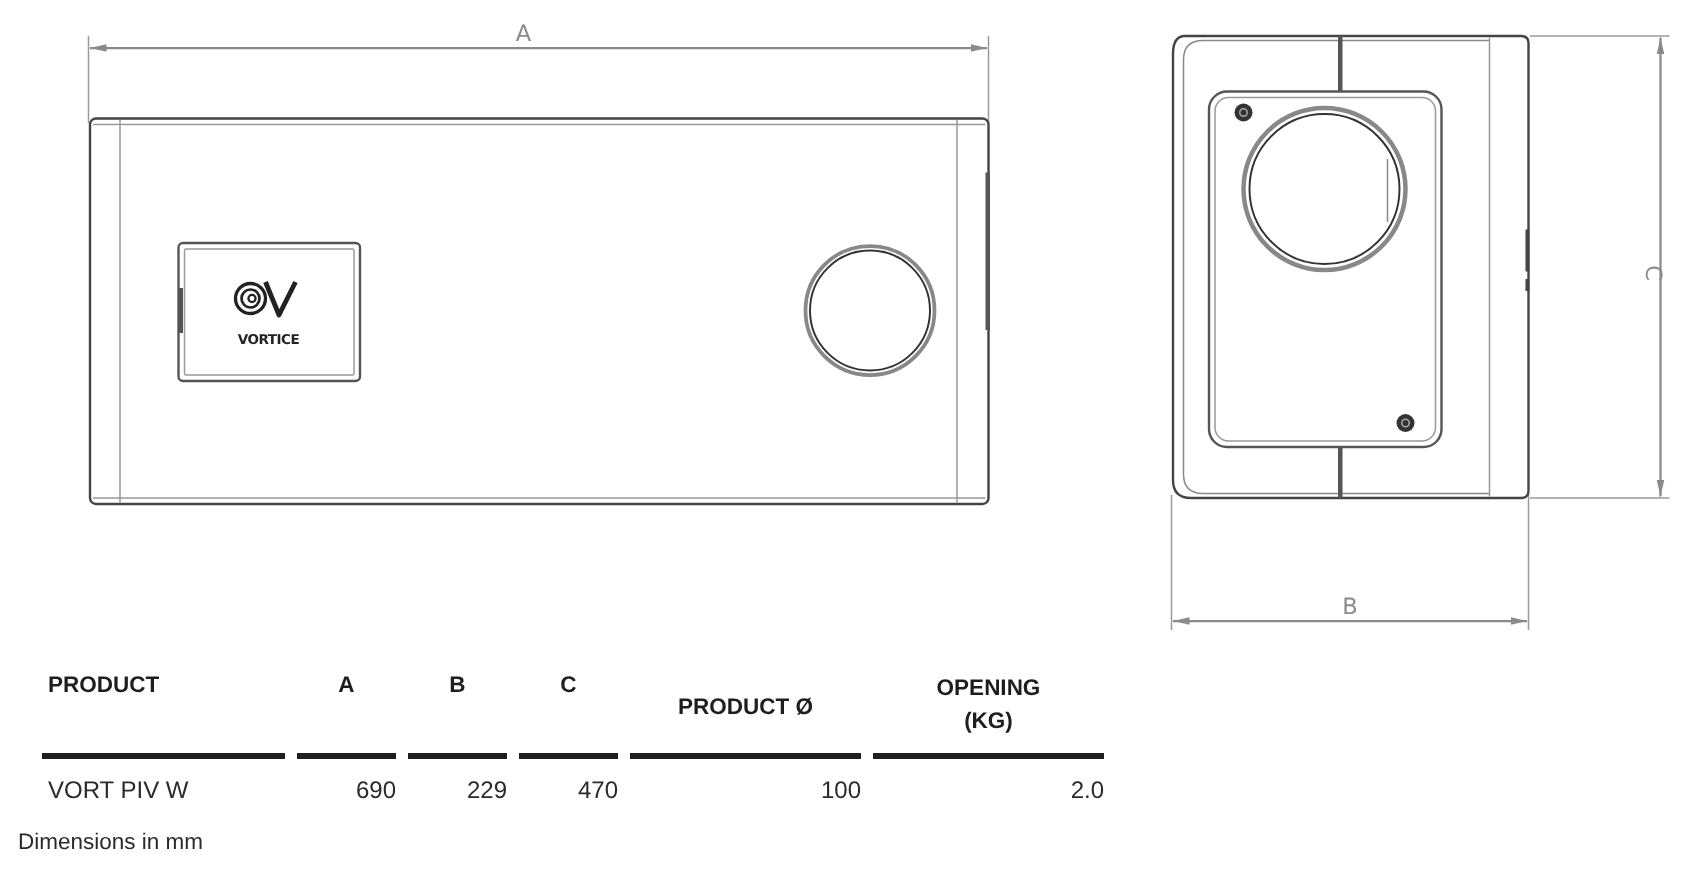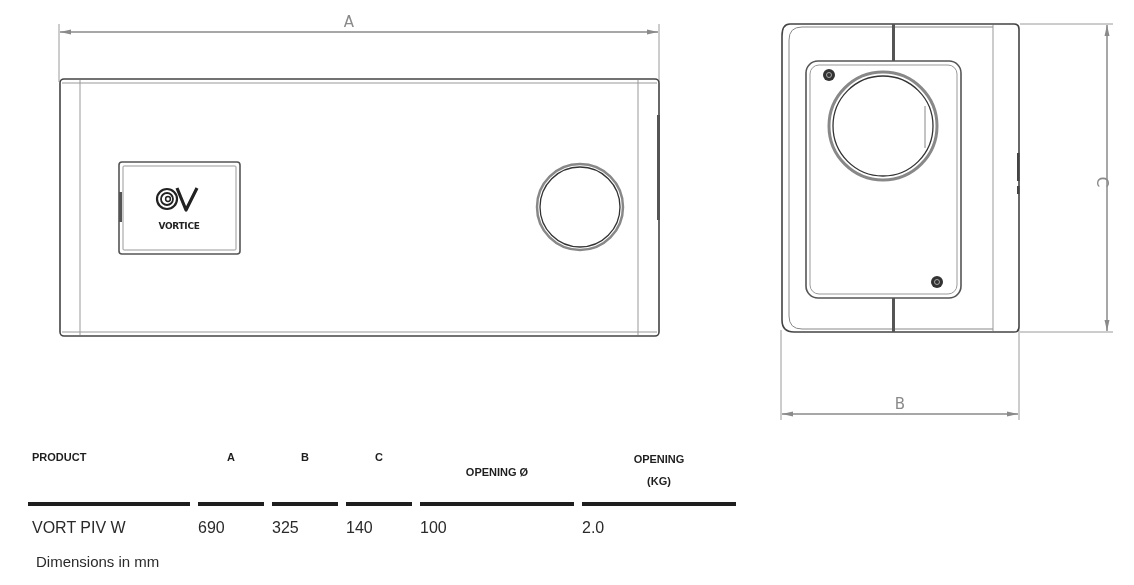--- a/index.html
+++ b/index.html
@@ -1,25 +1,25 @@
 <!DOCTYPE html>
 <html><head>
   <meta charset="utf-8">
   <style>
     html, body { margin: 0; padding: 0; background: #ffffff; }
     body { width: 1134px; height: 585px; position: relative; overflow: hidden; font-family: "Liberation Sans", sans-serif; color: #1e1e1e; }
     .drawing { position: absolute; left: 0; top: 0; width: 1134px; height: 430px; }
     .dim-label { font-family: "DejaVu Sans", sans-serif; font-size: 15px; fill: #8a8a8a; }
     .spec-table { position: absolute; left: 28px; top: 438px; border-collapse: separate; border-spacing: 0; }
-    .spec-table th { font-weight: bold; font-size: 11px; color: #1e1e1e; padding: 0; height: 56px; vertical-align: middle; text-align: center; line-height: 22px; }
+    .spec-table th { font-weight: bold; font-size: 15px; color: #1e1e1e; padding: 0; height: 56px; vertical-align: middle; text-align: center; line-height: 22px; }
     .spec-table th.left, .spec-table td.left { text-align: left; padding-left: 4px; }
-    .spec-table td { font-size: 16px; color: #2a2a2a; padding: 0; height: 44px; text-align: left; vertical-align: middle; }
+    .spec-table td { font-size: 16px; color: #2a2a2a; padding: 0; height: 44px; text-align: right; vertical-align: middle; }
     .rule-row td { height: 4px; padding: 0; }
     .rule { height: 4px; background: #1e1e1e; margin-right: 8px; }
-    .note { position: absolute; left: 36px; top: 553px; font-size: 15px; color: #2a2a2a; }
+    .note { position: absolute; left: 12px; top: 553px; font-size: 15px; color: #2a2a2a; }
   </style>
 </head>
 <body>
 
 <svg class="drawing" viewBox="0 0 1134 430" xmlns="http://www.w3.org/2000/svg">
   <defs>
     <marker id="arr" markerWidth="12" markerHeight="8" refX="11" refY="4" orient="auto-start-reverse" markerUnits="userSpaceOnUse">
       <path d="M0,1.5 L11,4 L0,6.5 Z" fill="#8a8a8a"></path>
     </marker>
   </defs>
@@ -117,21 +117,21 @@
     <col style="width:74px">
     <col style="width:162px">
     <col style="width:154px">
   </colgroup>
   <thead>
     <tr>
       <th class="left" style="vertical-align:top;padding-top:8px">PRODUCT</th>
       <th style="vertical-align:top;padding-top:8px;padding-right:8px">A</th>
       <th style="vertical-align:top;padding-top:8px;padding-right:8px">B</th>
       <th style="vertical-align:top;padding-top:8px;padding-right:8px">C</th>
-      <th style="padding-top:4px;padding-right:8px">OPENING Ø</th>
+      <th style="padding-top:4px;padding-right:8px">PRODUCT Ø</th>
       <th>
         <div>OPENING</div>
         <div>(KG)</div>
       </th>
     </tr>
   </thead>
   <tbody>
     <tr class="rule-row">
       <td>
           <div class="rule"></div>
@@ -148,21 +148,21 @@
       <td>
           <div class="rule"></div>
         </td>
       <td>
           <div class="rule" style="margin-right:0"></div>
         </td>
     </tr>
     <tr>
       <td class="left">VORT PIV W</td>
       <td style="padding-right:8px">690</td>
-      <td style="padding-right:8px">325</td>
-      <td style="padding-right:8px">140</td>
+      <td style="padding-right:8px">229</td>
+      <td style="padding-right:8px">470</td>
       <td style="padding-right:8px">100</td>
       <td>2.0</td>
     </tr>
   </tbody>
 </table>
 
 <div class="note">Dimensions in mm</div>
 
 </body></html>

